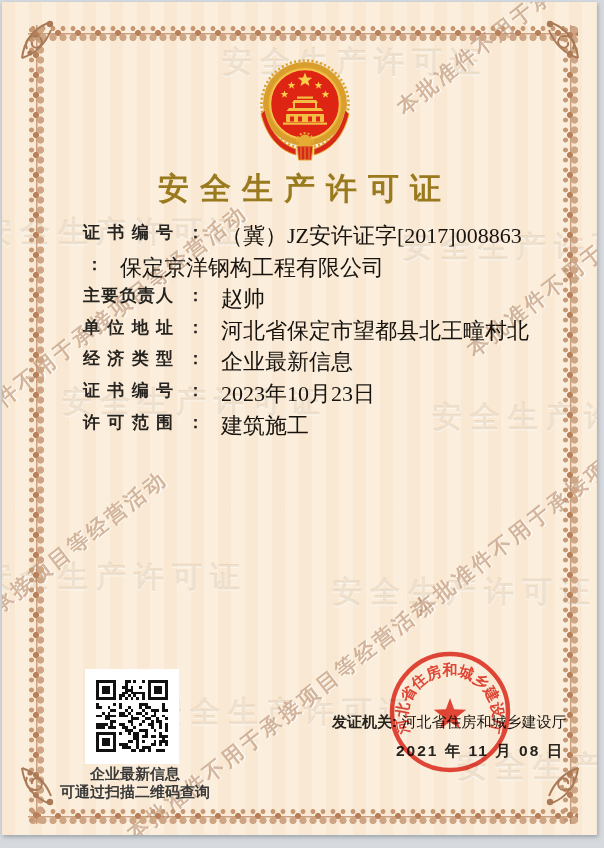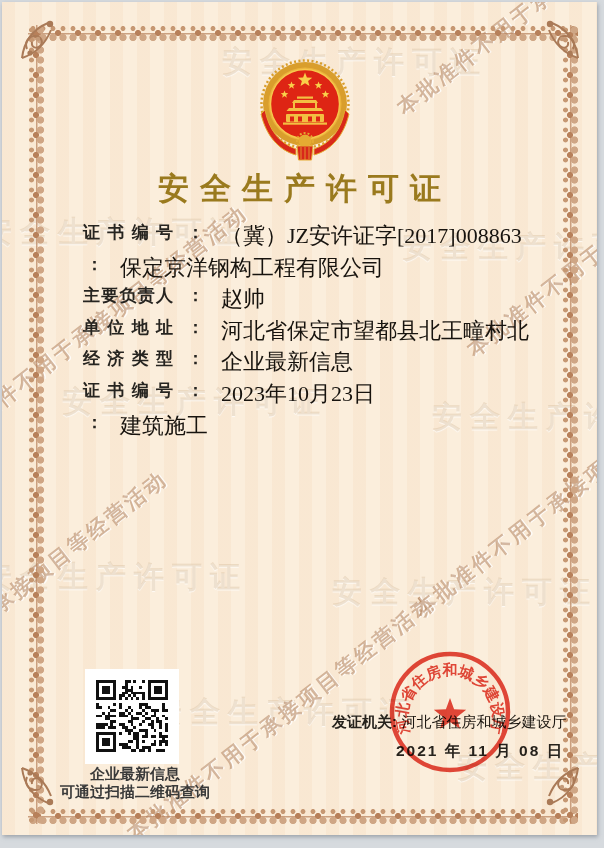--- a/index.html
+++ b/index.html
@@ -241,20 +241,21 @@
         <span class="fvalue">企业最新信息</span>
   </div>
 
   <div class="frow">
     <span class="flabel">证书编号</span>
         <span class="fcolon">：</span>
         <span class="fvalue">2023年10月23日</span>
   </div>
 
   <div class="frow">
+    <span class="flabel">许可范围</span>
         <span class="fcolon">：</span>
         <span class="fvalue">建筑施工</span>
   </div>
 </div>
 
   <div class="issuer">
     <span class="ilabel">发证机关:</span>
     <span class="ivalue">河北省住房和城乡建设厅</span>
   </div>
   <div class="issue-date">2021 年 11 月 08 日</div>

